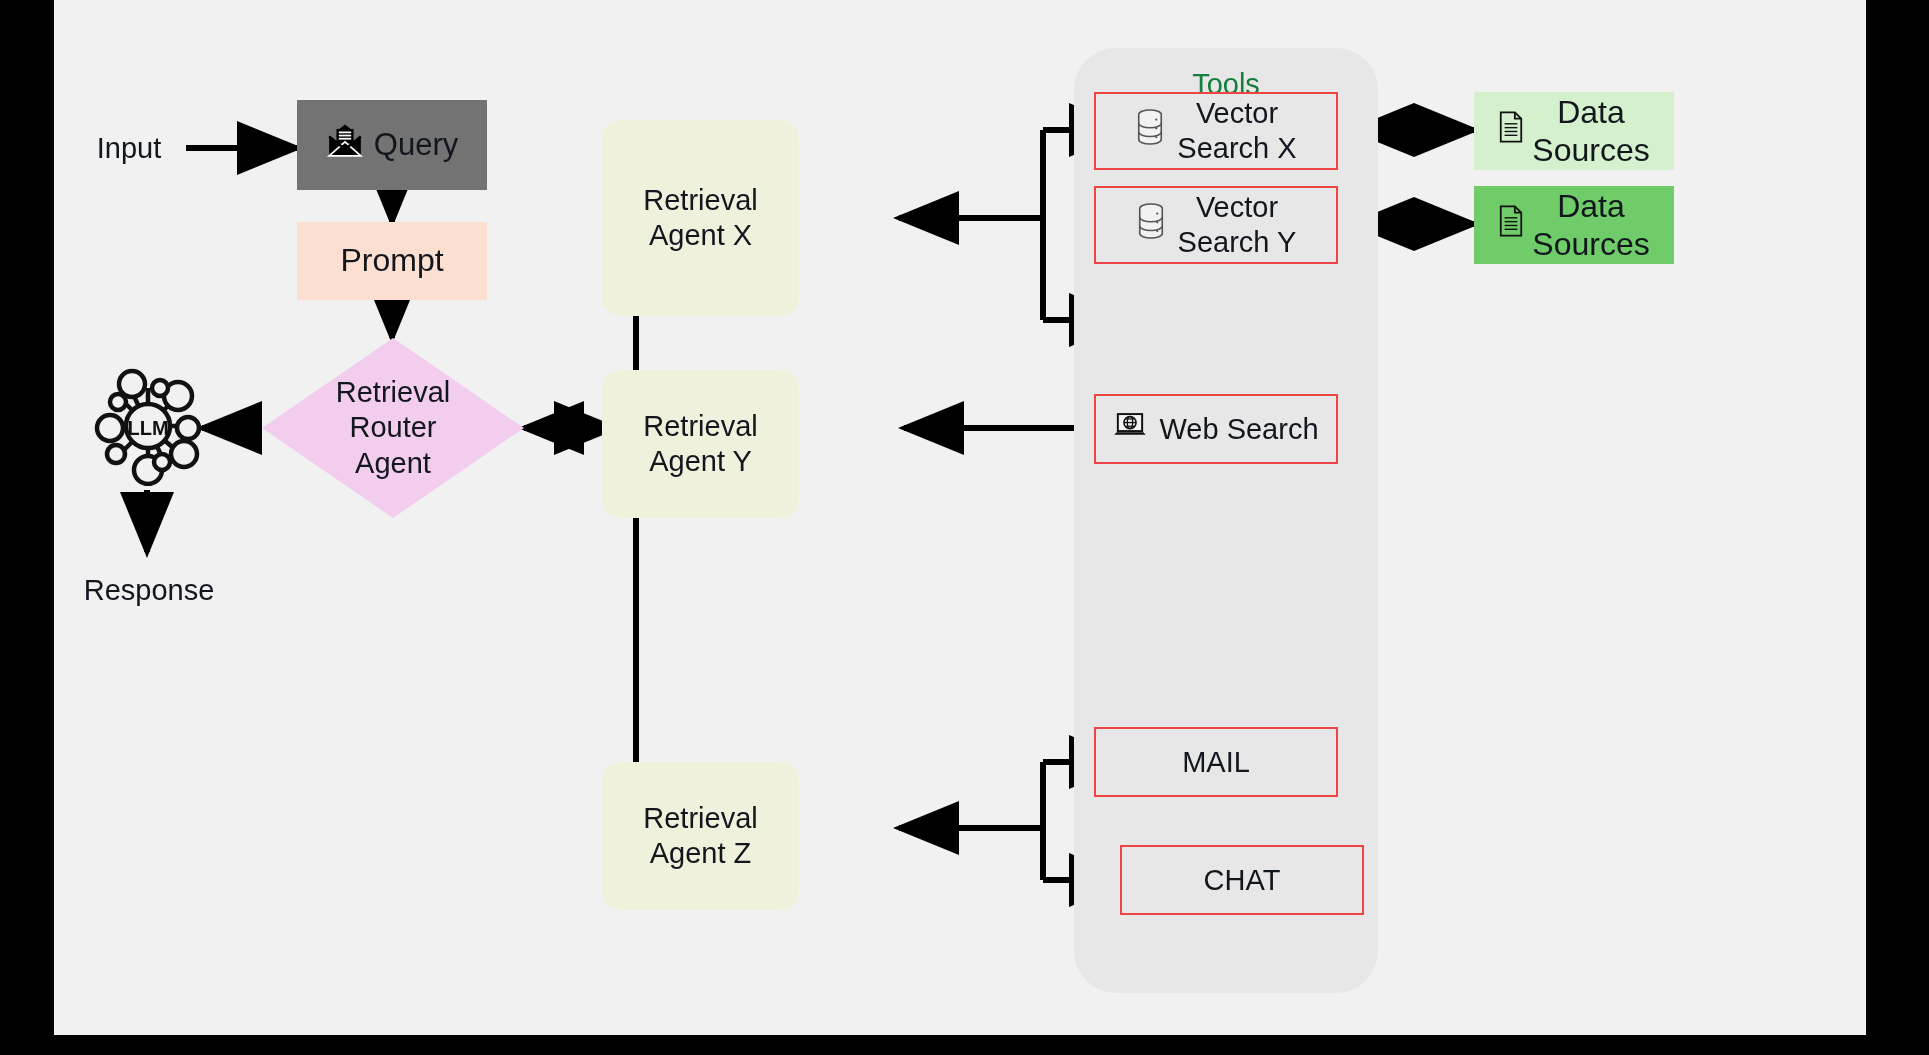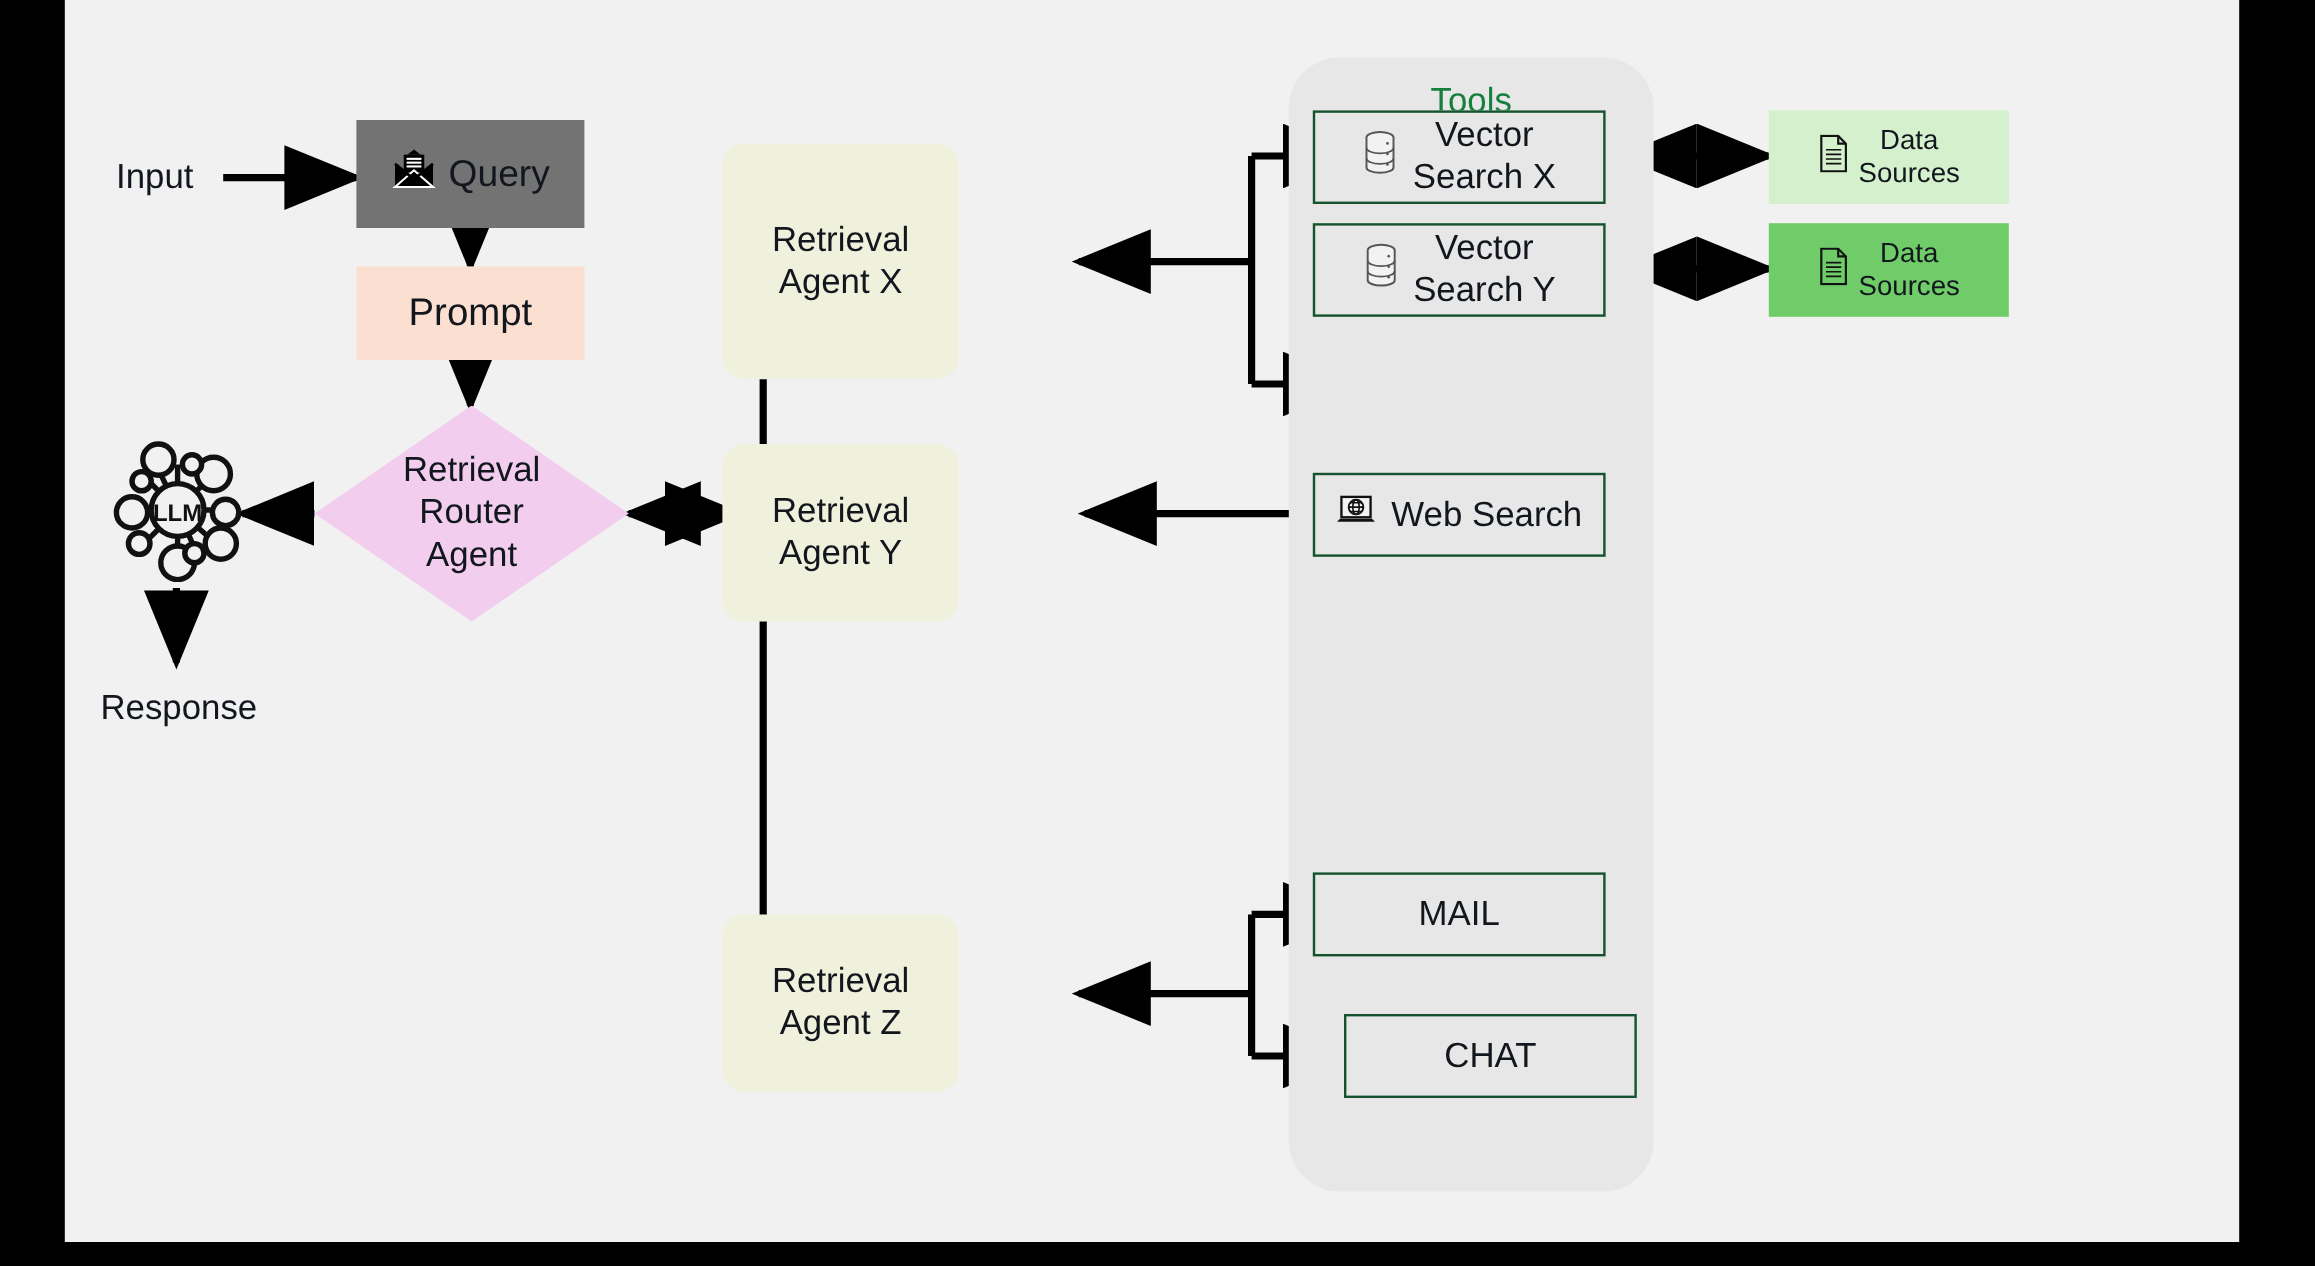--- a/index.html
+++ b/index.html
@@ -87,35 +87,35 @@
   .tools-title {
     position: absolute;
     width: 100%;
     text-align: center;
     font-size: 29px;
     color: #15803d;
   }
   
   .tool-box {
     background: #e7e7e7;
-    border: 2px solid #14532d;
+    border: 2px solid #ef4444;
     font-size: 29px;
     line-height: 1.2;
     gap: 12px;
   }
   .tool-box.two-line {
     flex-direction: row;
     align-items: center;
     justify-content: center;
   }
   
   .ds-light { background: #d4f0cd; }
   .ds-dark  { background: #6fcc69; }
   .ds-box {
-    font-size: 23px;
+    font-size: 32px;
     line-height: 1.2;
     gap: 8px;
   }
   
   #edges {
     position: absolute;
     left: 0; top: 0;
     width: 1812px;
     height: 1035px;
     pointer-events: none;

